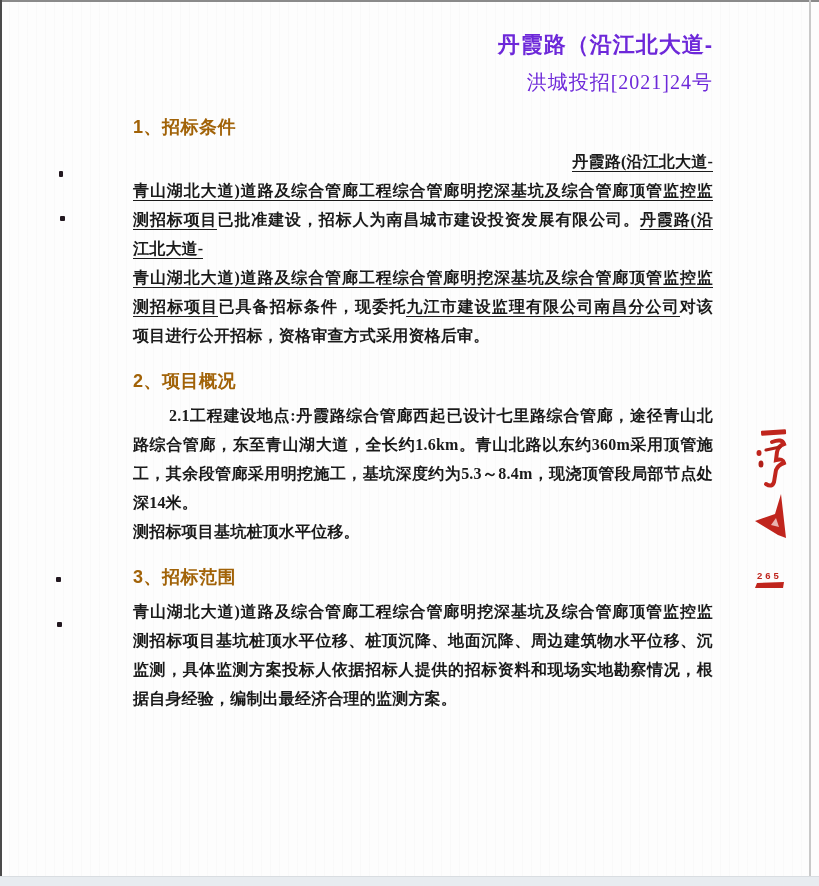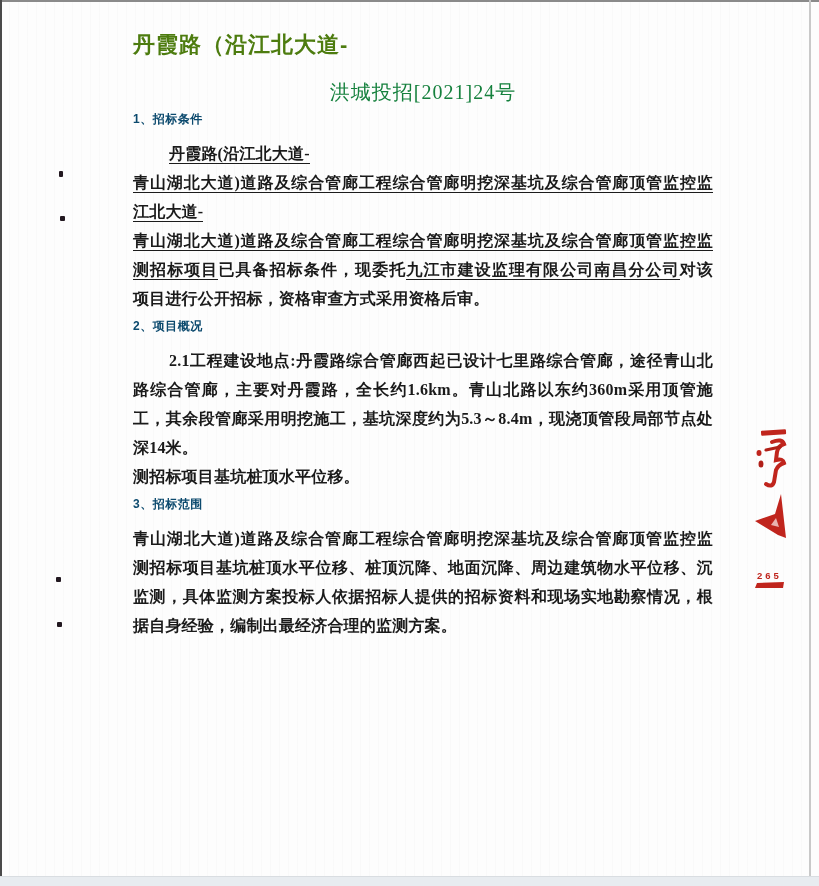--- a/index.html
+++ b/index.html
@@ -11,45 +11,45 @@
   }
   .scan-streaks{
     position:absolute;inset:0;
     background:repeating-linear-gradient(90deg, rgba(0,0,0,0.016) 0 1px, transparent 1px 9px);
     pointer-events:none;
   }
   .content{
     position:absolute;left:133px;top:24px;width:580px;
   }
   .title{
-    text-align:left;
+    text-align:right;
     font-family:"Liberation Sans","DejaVu Sans",sans-serif;
     font-weight:900;font-size:22px;line-height:41px;letter-spacing:1px;
-    color:#4d7c0f;
+    color:#6d28d9;
   }
   .doc-number{
-    text-align:center;font-size:20px;line-height:28px;margin-top:13px;
-    font-weight:500;letter-spacing:1px;color:#15803d;
+    text-align:right;font-size:20px;line-height:28px;margin-top:3px;
+    font-weight:500;letter-spacing:1px;color:#6d28d9;
   }
   .sec-heading{
     font-family:"Liberation Sans","DejaVu Sans",sans-serif;
-    font-weight:900;font-size:12px;line-height:26px;color:#0c4a6e;
-    margin-top:0;letter-spacing:0.5px;
+    font-weight:900;font-size:18px;line-height:26px;color:#a16207;
+    margin-top:18px;letter-spacing:0.5px;
   }
   .sec-lines{margin-top:7px;}
   .line{
     font-size:16px;line-height:29px;font-weight:600;
     letter-spacing:0.2px;white-space:nowrap;
   }
   .line.fill{
     white-space:normal;
     text-align:justify;text-align-last:justify;
     text-justify:inter-character;
   }
-  .line.indent{padding-left:36px;}
+  .line.indent{padding-left:36px;text-align:right;}
   .u{border-bottom:1.4px solid #1c1c1c;padding-bottom:1px;}
   
   .edge-top{position:absolute;left:0;top:0;width:100%;height:1.5px;background:#8a8a8a;}
   .edge-left{position:absolute;left:0;top:0;bottom:9px;width:1.5px;background:#4a4a4a;}
   .edge-right{position:absolute;left:809px;top:0;bottom:9px;width:2px;background:#c9c9c9;}
   .bottom-band{position:absolute;left:0;right:0;bottom:0;height:9px;background:#e8ecf0;border-top:1px solid #d9dde1;}
   .speck{position:absolute;width:5px;height:5px;background:#221820;border-radius:1px;}
   .speck.s1{left:59px;top:171px;width:4px;height:6px;}
   .speck.s2{left:60px;top:216px;}
   .speck.s3{left:56px;top:577px;}
@@ -64,29 +64,30 @@
 <div class="content">
   <div class="title">
     <div>丹霞路（沿江北大道-</div>
   </div>
   <div class="doc-number">洪城投招[2021]24号</div>
   <div>
       <div class="sec-heading">1、招标条件</div>
       <div class="sec-lines">
         <div class="line indent"><span class="u">丹霞路(沿江北大道-</span></div>
         <div class="line fill"><span class="u">青山湖北大道)道路及综合管廊工程综合管廊明挖深基坑及综合管廊顶管监控监</span></div>
+        <div class="line fill"><span class="u">测招标项目</span><span>已批准建设，招标人为南昌城市建设投资发展有限公司。</span><span class="u">丹霞路(沿</span></div>
         <div class="line"><span class="u">江北大道-</span></div>
         <div class="line fill"><span class="u">青山湖北大道)道路及综合管廊工程综合管廊明挖深基坑及综合管廊顶管监控监</span></div>
         <div class="line fill"><span class="u">测招标项目</span><span>已具备招标条件，现委托</span><span class="u">九江市建设监理有限公司南昌分公司</span><span>对该</span></div>
         <div class="line"><span>项目进行公开招标，资格审查方式采用资格后审。</span></div>
       </div>
       <div class="sec-heading">2、项目概况</div>
       <div class="sec-lines">
         <div class="line indent fill"><span>2.1工程建设地点:丹霞路综合管廊西起已设计七里路综合管廊，途径青山北</span></div>
-        <div class="line fill"><span>路综合管廊，主要对丹霞路，全长约1.6km。青山北路以东约360m采用顶管施</span></div>
+        <div class="line fill"><span>路综合管廊，东至青山湖大道，全长约1.6km。青山北路以东约360m采用顶管施</span></div>
         <div class="line fill"><span>工，其余段管廊采用明挖施工，基坑深度约为5.3～8.4m，现浇顶管段局部节点处</span></div>
         <div class="line"><span>深14米。</span></div>
         <div class="line"><span>测招标项目基坑桩顶水平位移。</span></div>
       </div>
       <div class="sec-heading">3、招标范围</div>
       <div class="sec-lines">
         <div class="line fill"><span>青山湖北大道)道路及综合管廊工程综合管廊明挖深基坑及综合管廊顶管监控监</span></div>
         <div class="line fill"><span>测招标项目基坑桩顶水平位移、桩顶沉降、地面沉降、周边建筑物水平位移、沉</span></div>
         <div class="line fill"><span>监测，具体监测方案投标人依据招标人提供的招标资料和现场实地勘察情况，根</span></div>
         <div class="line"><span>据自身经验，编制出最经济合理的监测方案。</span></div>

